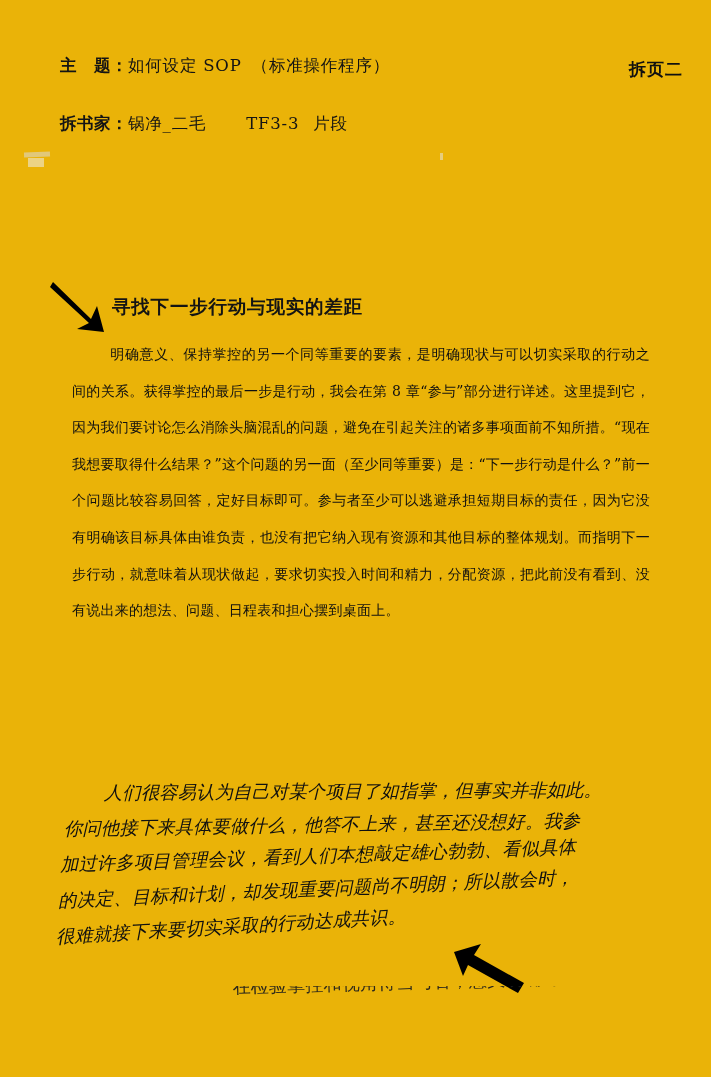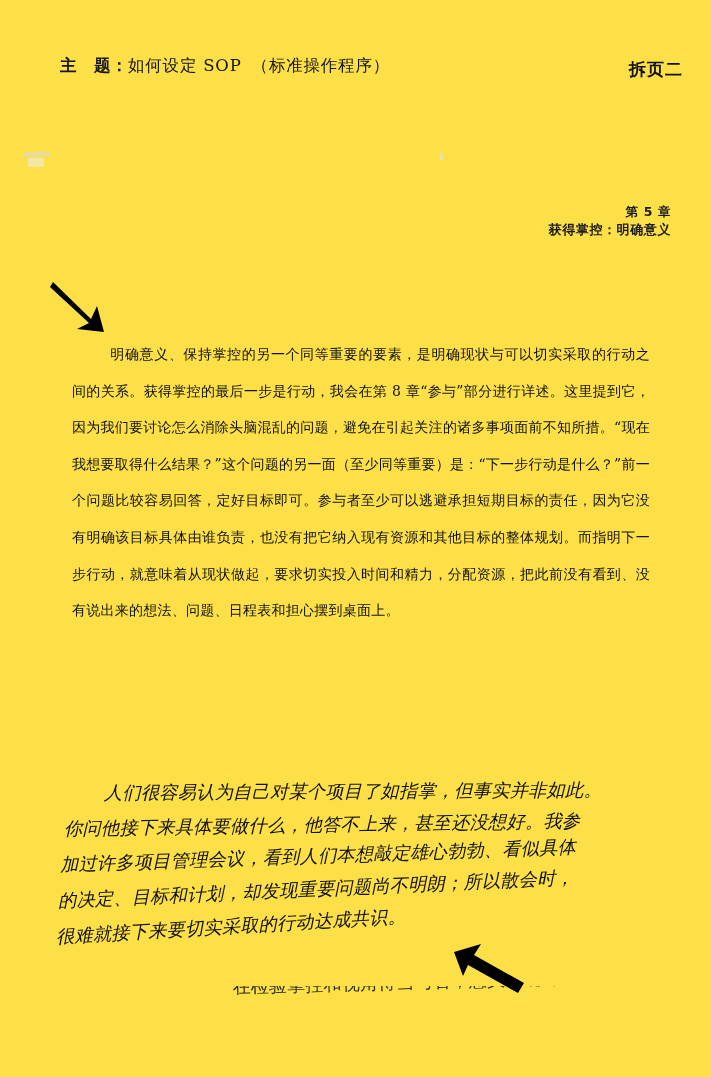--- a/index.html
+++ b/index.html
@@ -7,21 +7,21 @@
     margin: 0;
     padding: 0;
     background: #ffffff;
   }
 
   #page {
     position: relative;
     width: 711px;
     height: 1077px;
     margin: 0;
-    background: #fde047;
+    background: #eab308;
     overflow: hidden;
     font-family: "DejaVu Sans", sans-serif;
     color: #111111;
     -webkit-font-smoothing: antialiased;
   }
 
   
   .header-block {
     position: absolute;
     left: 0;
@@ -200,33 +200,33 @@
 
 <div id="page">
 
   <div class="header-block">
 
     <div class="header-line l1">
       <span class="hdr-label wide">主　题：</span><span class="hdr-value">如何设定 SOP</span><span class="gap-sm"></span><span class="hdr-value">（标准操作程序）</span>
     </div>
 
 
+    <div class="header-line l3">
+      <span class="hdr-label">拆书家：</span><span class="hdr-value">锅净_二毛</span><span class="gap-lg"></span><span class="hdr-value">TF3-3</span><span class="gap-xl"></span><span class="hdr-value">片段</span>
+    </div>
   </div>
 
   <div class="corner-tag">拆页二</div>
 
   <div class="smudge a"></div>
   <div class="smudge b"></div>
   <div class="smudge c"></div>
 
-  <div class="running-head">
-    <div class="ch-num">第 5 章</div>
-    <div class="ch-title">获得掌控：明确意义</div>
-  </div>
-
+
+  <div class="section-heading">寻找下一步行动与现实的差距</div>
 
   <svg class="annot-arrow top" width="78" height="64" viewBox="0 0 78 64">
     <path d="M9 6 L47 43 L53 30 L60 56 L33 53 L45 47 L6 11 Z" fill="#000000"></path>
   </svg>
 
   <div class="body-col">
     <p class="para"><span class="first-line-indent"></span><span>明确意义、保持掌控的另一个同等重要的要素，是明确现状与可以切实采取的行动之间的关系。获得掌控的最后一步是行动，我会在第 8 章“参与”部分进行详述。这里提到它，因为我们要讨论怎么消除头脑混乱的问题，避免在引起关注的诸多事项面前不知所措。“现在我想要取得什么结果？”这个问题的另一面（至少同等重要）是：“下一步行动是什么？”前一个问题比较容易回答，定好目标即可。参与者至少可以逃避承担短期目标的责任，因为它没有明确该目标具体由谁负责，也没有把它纳入现有资源和其他目标的整体规划。而指明下一步行动，就意味着从现状做起，要求切实投入时间和精力，分配资源，把此前没有看到、没有说出来的想法、问题、日程表和担心摆到桌面上。</span></p>
   </div>
 
   <div class="para-2-wrap">

